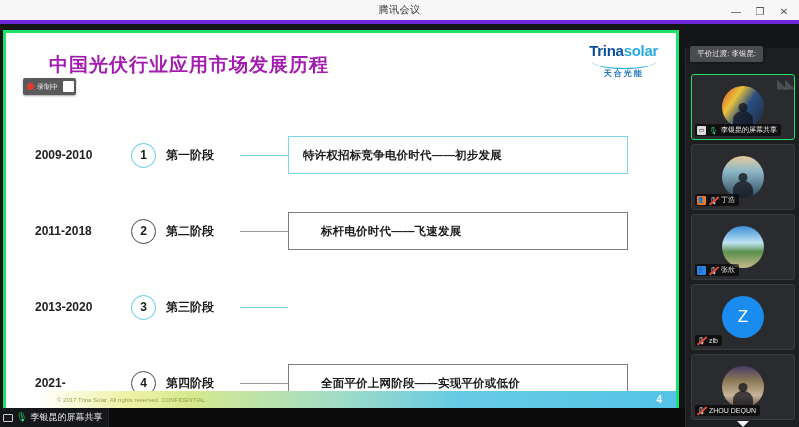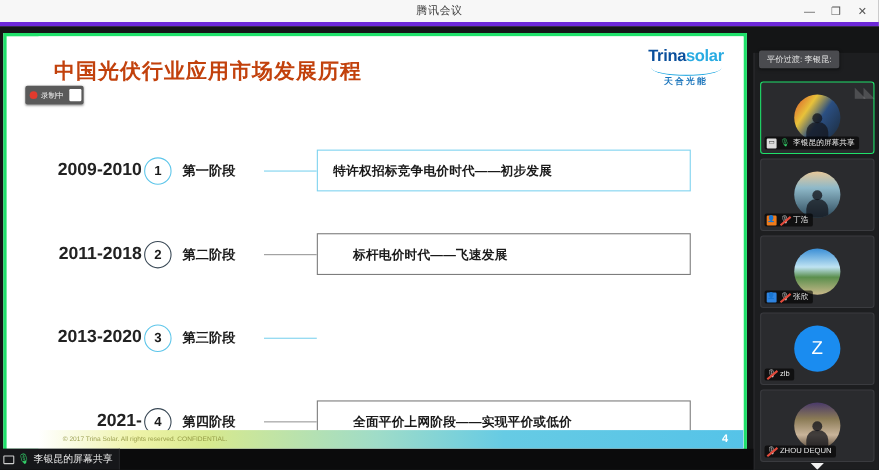--- a/index.html
+++ b/index.html
@@ -69,21 +69,21 @@
   .brand-arc {
     width: 64px; height: 9px; margin: 2px auto 1px auto;
     border-bottom: 1.5px solid #29abe2;
     border-radius: 0 0 60% 60% / 0 0 100% 100%;
   }
   .brand-cn { font-size: 8px; color: #1b75bc; letter-spacing: 2px; font-weight: bold; }
 
   
   .slide-title {
     position: absolute; left: 14px; top: 19px;
-    font-size: 19px; font-weight: bold; color: #c2410c;
+    font-size: 19px; font-weight: bold; color: #a21caf;
     letter-spacing: 1px;
     white-space: nowrap;
   }
 
   
   .rec-pill {
     position: absolute; left: 17px; top: 45px;
     height: 17px; display: flex; align-items: center;
     background: #5a5a5a; border-radius: 2px;
     padding: 0 2px 0 4px; gap: 3px;
@@ -96,22 +96,22 @@
     border-radius: 1px; margin-left: 2px;
   }
 
   
   .rows { position: absolute; left: 0; top: 84px; width: 100%; }
   .row {
     position: relative; height: 76px;
     display: flex; align-items: center;
   }
   .row-years {
-    width: 94px; text-align: right;
-    font-size: 16px; font-weight: bold; color: #222;
+    width: 94px; text-align: left;
+    font-size: 12px; font-weight: bold; color: #222;
     flex: none;
   }
   .row-num {
     width: 25px; height: 25px; flex: none;
     border-radius: 50%;
     display: flex; align-items: center; justify-content: center;
     font-size: 12px; font-weight: bold;
     margin-left: 2px;
   }
   .row-stage {

